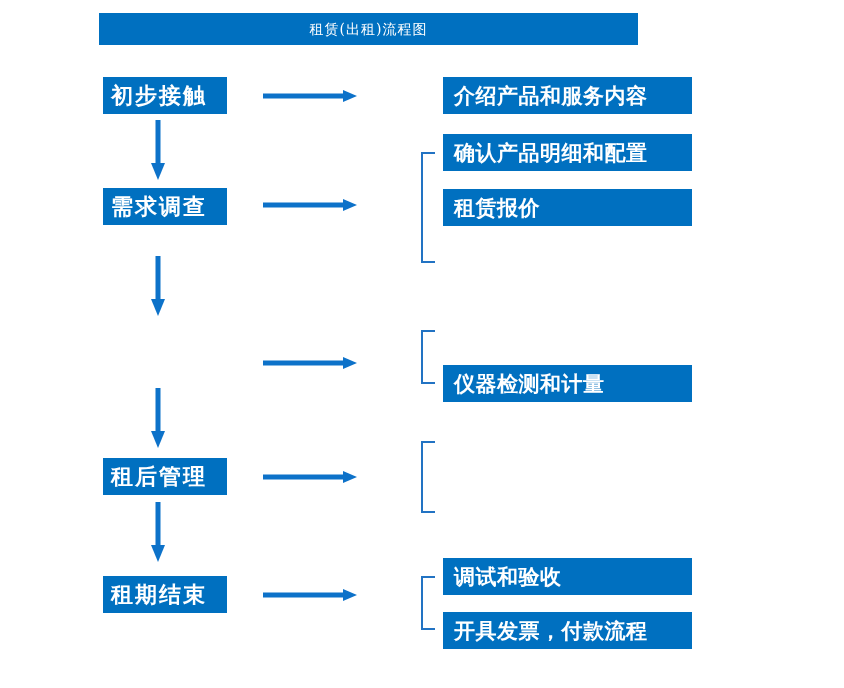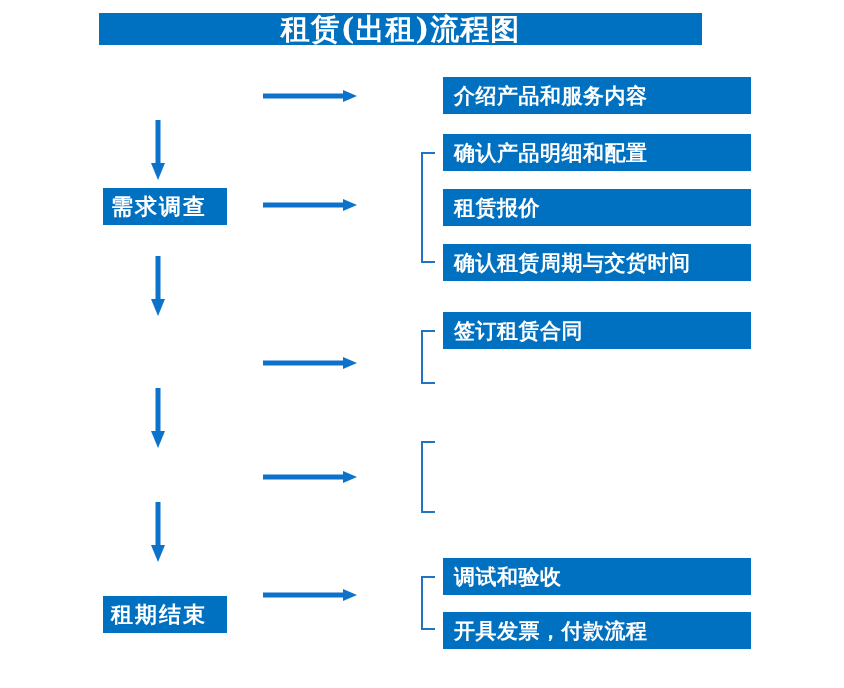--- a/index.html
+++ b/index.html
@@ -15,46 +15,46 @@
   .canvas {
     position: relative;
     width: 844px;
     height: 688px;
     background: var(--background);
     overflow: hidden;
   }
   .title-bar {
     position: absolute;
     left: 99px; top: 13px;
-    width: 603px; height: 32px;
+    width: 539px; height: 32px;
     background: var(--box-blue);
     color: var(--box-text);
-    font-size: 29px;
-    font-weight: bold;
+    font-size: 14px;
+    font-weight: normal;
     line-height: 32px;
     text-align: center;
     letter-spacing: 1px;
   }
   .stage-box {
     position: absolute;
     left: 103px;
     width: 124px; height: 37px;
     background: var(--box-blue);
     color: var(--box-text);
     font-size: 22px;
     font-weight: bold;
     line-height: 37px;
     padding-left: 8px;
     letter-spacing: 2px;
     white-space: nowrap;
   }
   .output-box {
     position: absolute;
     left: 443px;
-    width: 308px; height: 37px;
+    width: 249px; height: 37px;
     background: var(--box-blue);
     color: var(--box-text);
     font-size: 21px;
     font-weight: bold;
     line-height: 37px;
     padding-left: 11px;
     letter-spacing: 0.5px;
     white-space: nowrap;
     overflow: hidden;
   }
@@ -80,22 +80,24 @@
   }
   svg { display: block; }
 </style>
 </head>
 <body>
 
 <div class="canvas">
 
   <div class="title-bar">租赁(出租)流程图</div>
 
+  <div class="stage-box" style="top:77px">初步接触</div>
   <div class="stage-box" style="top:188px">需求调查</div>
-  <div class="stage-box" style="top:596px">租期结束</div>
+  <div class="stage-box" style="top:458px">租后管理</div>
+  <div class="stage-box" style="top:576px">租期结束</div>
 
   <svg class="v-arrow" style="top:120px" viewBox="0 0 16 60">
       <rect x="5.5" y="0" width="5" height="45" fill="currentColor"></rect>
       <polygon points="1,43 15,43 8,60" fill="currentColor"></polygon>
     </svg>
   <svg class="v-arrow" style="top:256px" viewBox="0 0 16 60">
       <rect x="5.5" y="0" width="5" height="45" fill="currentColor"></rect>
       <polygon points="1,43 15,43 8,60" fill="currentColor"></polygon>
     </svg>
   <svg class="v-arrow" style="top:388px" viewBox="0 0 16 60">
@@ -129,18 +131,17 @@
     </svg>
 
   <div class="bracket" style="top:152px; height:111px"></div>
   <div class="bracket" style="top:330px; height:54px"></div>
   <div class="bracket" style="top:441px; height:72px"></div>
   <div class="bracket" style="top:576px; height:54px"></div>
 
   <div class="output-box" style="top:77px">介绍产品和服务内容</div>
   <div class="output-box" style="top:134px">确认产品明细和配置</div>
   <div class="output-box" style="top:189px">租赁报价</div>
-  <div class="output-box" style="top:244px">确认租赁周期与交货时间</div>
-  <div class="output-box" style="top:312px">签订租赁合同</div>
+  <div class="output-box" style="top:365px">仪器检测和计量</div>
   <div class="output-box" style="top:558px">调试和验收</div>
   <div class="output-box" style="top:612px">开具发票，付款流程</div>
 
 </div>
 
 </body></html>

